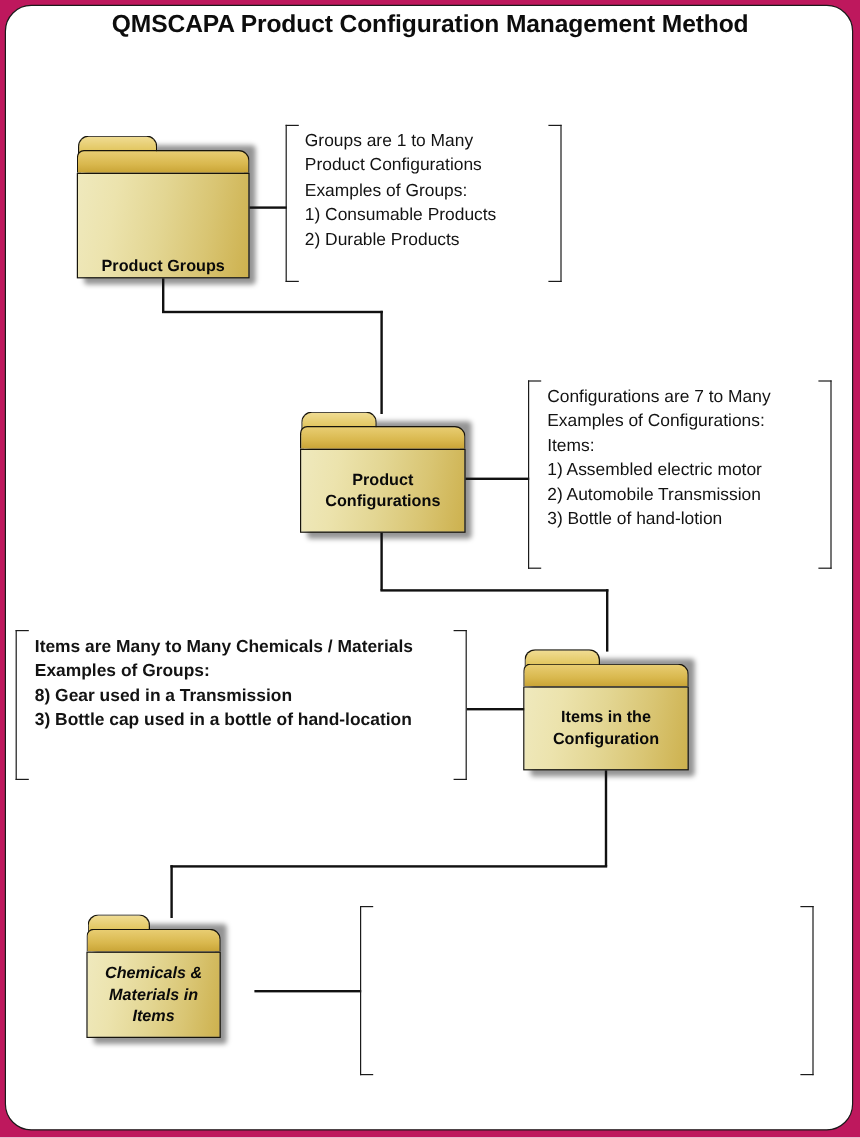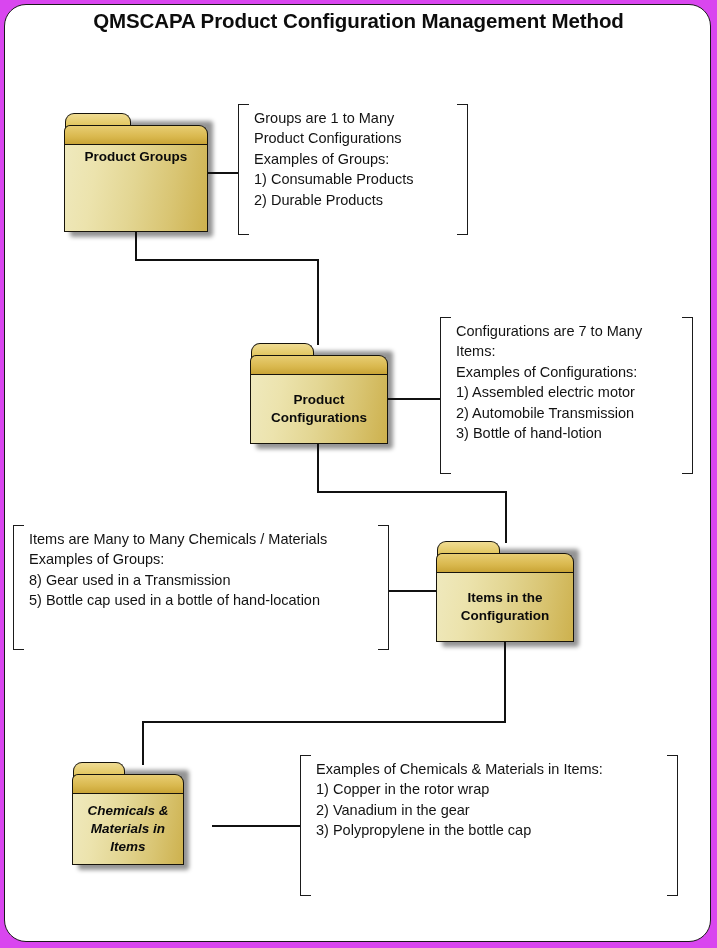--- a/index.html
+++ b/index.html
@@ -7,21 +7,21 @@
     padding: 0;
     background: #ffffff;
   }
   body {
     font-family: "Liberation Sans", sans-serif;
   }
   #page {
     position: relative;
     width: 717px;
     height: 948px;
-    background: #d946ef;
+    background: #be185d;
     overflow: hidden;
   }
   #frame {
     position: absolute;
     left: 4px;
     top: 4px;
     width: 707px;
     height: 938px;
     border: 1.5px solid #1a1a1a;
     border-radius: 22px;
@@ -102,21 +102,21 @@
   }
   .folder .label {
     font-size: 13.5px;
     font-weight: bold;
     color: #0a0a0a;
     text-align: center;
     line-height: 1.32;
     padding: 0 5px;
   }
   .folder.top-label .body {
-    align-items: flex-start;
+    align-items: flex-end;
     padding-top: 3px;
   }
 
   
   .note {
     position: absolute;
     box-sizing: border-box;
   }
   .note .brk {
     position: absolute;
@@ -198,40 +198,40 @@
     </div>
   </div>
 
   <div class="conn h" style="left:388px; top:398px; width:53px;"></div>
 
   <div class="note" style="left:440px; top:317px; width:253px; height:157px;">
     <div class="brk left"></div>
     <div class="brk right"></div>
     <div class="lines">
       <div>Configurations are 7 to Many</div>
+      <div>Examples of Configurations:</div>
       <div>Items:</div>
-      <div>Examples of Configurations:</div>
       <div>1) Assembled electric motor</div>
       <div>2) Automobile Transmission</div>
       <div>3) Bottle of hand-lotion</div>
     </div>
   </div>
 
   <div class="conn v" style="left:317px; top:444px; height:48px;"></div>
   <div class="conn h" style="left:317px; top:491px; width:190px;"></div>
   <div class="conn v" style="left:505px; top:491px; height:52px;"></div>
 
-  <div class="note" style="left:13px; top:525px; width:376px; height:125px;">
+  <div class="note" style="left:13px; top:525px; width:376px; height:125px;font-weight:bold;">
     <div class="brk left"></div>
     <div class="brk right"></div>
     <div class="lines">
       <div>Items are Many to Many Chemicals / Materials</div>
       <div>Examples of Groups:</div>
       <div>8) Gear used in a Transmission</div>
-      <div>5) Bottle cap used in a bottle of hand-location</div>
+      <div>3) Bottle cap used in a bottle of hand-location</div>
     </div>
   </div>
 
   <div class="conn h" style="left:389px; top:590px; width:48px;"></div>
 
   <div class="folder" style="left:436px; top:541px; width:138px; height:101px;">
     <div class="shadow"></div>
     <div class="tab"></div>
     <div class="band"></div>
     <div class="body">
@@ -257,21 +257,15 @@
         <div>Items</div>
       </div>
     </div>
   </div>
 
   <div class="conn h" style="left:212px; top:825px; width:89px;"></div>
 
   <div class="note" style="left:300px; top:755px; width:378px; height:141px;">
     <div class="brk left"></div>
     <div class="brk right"></div>
-    <div class="lines">
-      <div>Examples of Chemicals &amp; Materials in Items:</div>
-      <div>1) Copper in the rotor wrap</div>
-      <div>2) Vanadium in the gear</div>
-      <div>3) Polypropylene in the bottle cap</div>
-    </div>
   </div>
 
 </div>
 
 </body></html>

